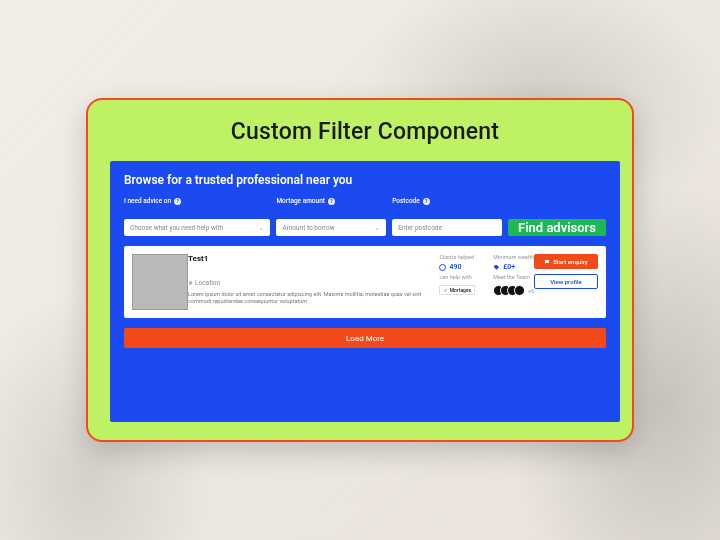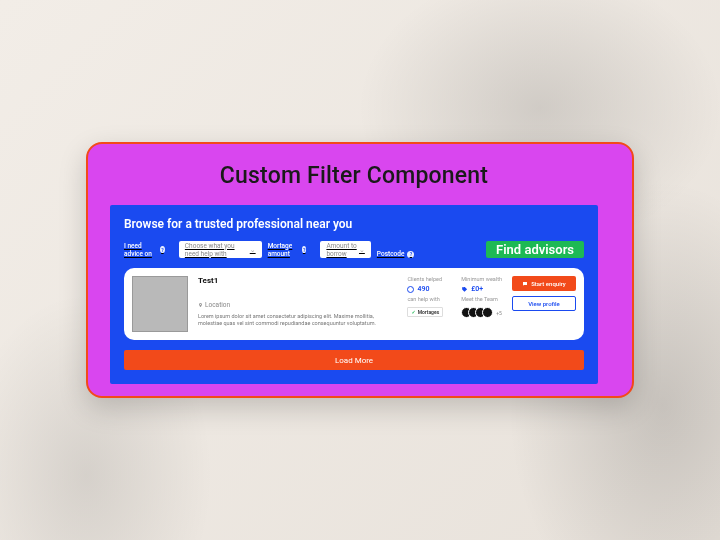--- a/index.html
+++ b/index.html
@@ -10,26 +10,26 @@
       radial-gradient(ellipse 260px 200px at 75% 20%, rgba(0,0,0,0.12), transparent 70%),
       radial-gradient(ellipse 220px 320px at 92% 75%, rgba(0,0,0,0.15), transparent 70%),
       radial-gradient(ellipse 180px 260px at 12% 88%, rgba(0,0,0,0.10), transparent 70%),
       linear-gradient(135deg, #f2ede7 0%, #e8e2db 100%);
     display: flex;
     align-items: center;
     justify-content: center;
   }
   .card {
     width: 548px;
-    height: 256px;
-    background: #d946ef;
+    height: 344px;
+    background: #bef264;
     border: 2px solid #f24a1a;
     border-radius: 16px;
     box-shadow: 0 10px 28px rgba(0,0,0,0.18);
-    padding: 18px 34px 18px 22px;
+    padding: 18px 12px 18px 22px;
     display: flex;
     flex-direction: column;
   }
   .card-title {
     font-size: 23px;
     font-weight: 500;
     color: #1a1a1a;
     text-align: center;
     margin-bottom: 16px;
     letter-spacing: 0.2px;
@@ -48,23 +48,23 @@
     font-size: 12px;
     font-weight: 600;
   }
   .filter-row {
     display: flex;
     gap: 6px;
     align-items: flex-end;
   }
   .field-group {
     display: flex;
+    flex-direction: column;
     gap: 14px;
     flex: 1;
-    text-decoration: underline;
   }
   .field-group.narrow { flex: 0.75; }
   .field-label {
     color: #ffffff;
     font-size: 6.5px;
     font-weight: 500;
     display: flex;
     align-items: center;
     gap: 3px;
   }
@@ -104,24 +104,23 @@
     padding: 0 10px;
     font-size: 13px;
     font-weight: 600;
     display: flex;
     align-items: center;
     justify-content: center;
     white-space: nowrap;
   }
   .result-card {
     background: #ffffff;
-    border-radius: 10px;
+    border-radius: 2px;
     padding: 8px;
     display: flex;
-    gap: 10px;
     align-items: flex-start;
   }
   .thumb {
     width: 56px;
     height: 56px;
     background: #b9b9b9;
     border: 1px solid #9a9a9a;
     flex-shrink: 0;
   }
   .result-main {
@@ -290,20 +289,23 @@
         <div class="select-box">
           <span>Amount to borrow</span>
           <span class="chev">⌄</span>
         </div>
       </div>
 
       <div class="field-group narrow">
         <div class="field-label">
           <span>Postcode</span>
           <span class="info-dot">?</span>
+        </div>
+        <div class="text-input">
+          <span>Enter postcode</span>
         </div>
       </div>
 
       <div class="find-btn">Find advisors</div>
     </div>
 
     <div class="result-card">
       <div class="thumb"></div>
 
       <div class="result-main">

